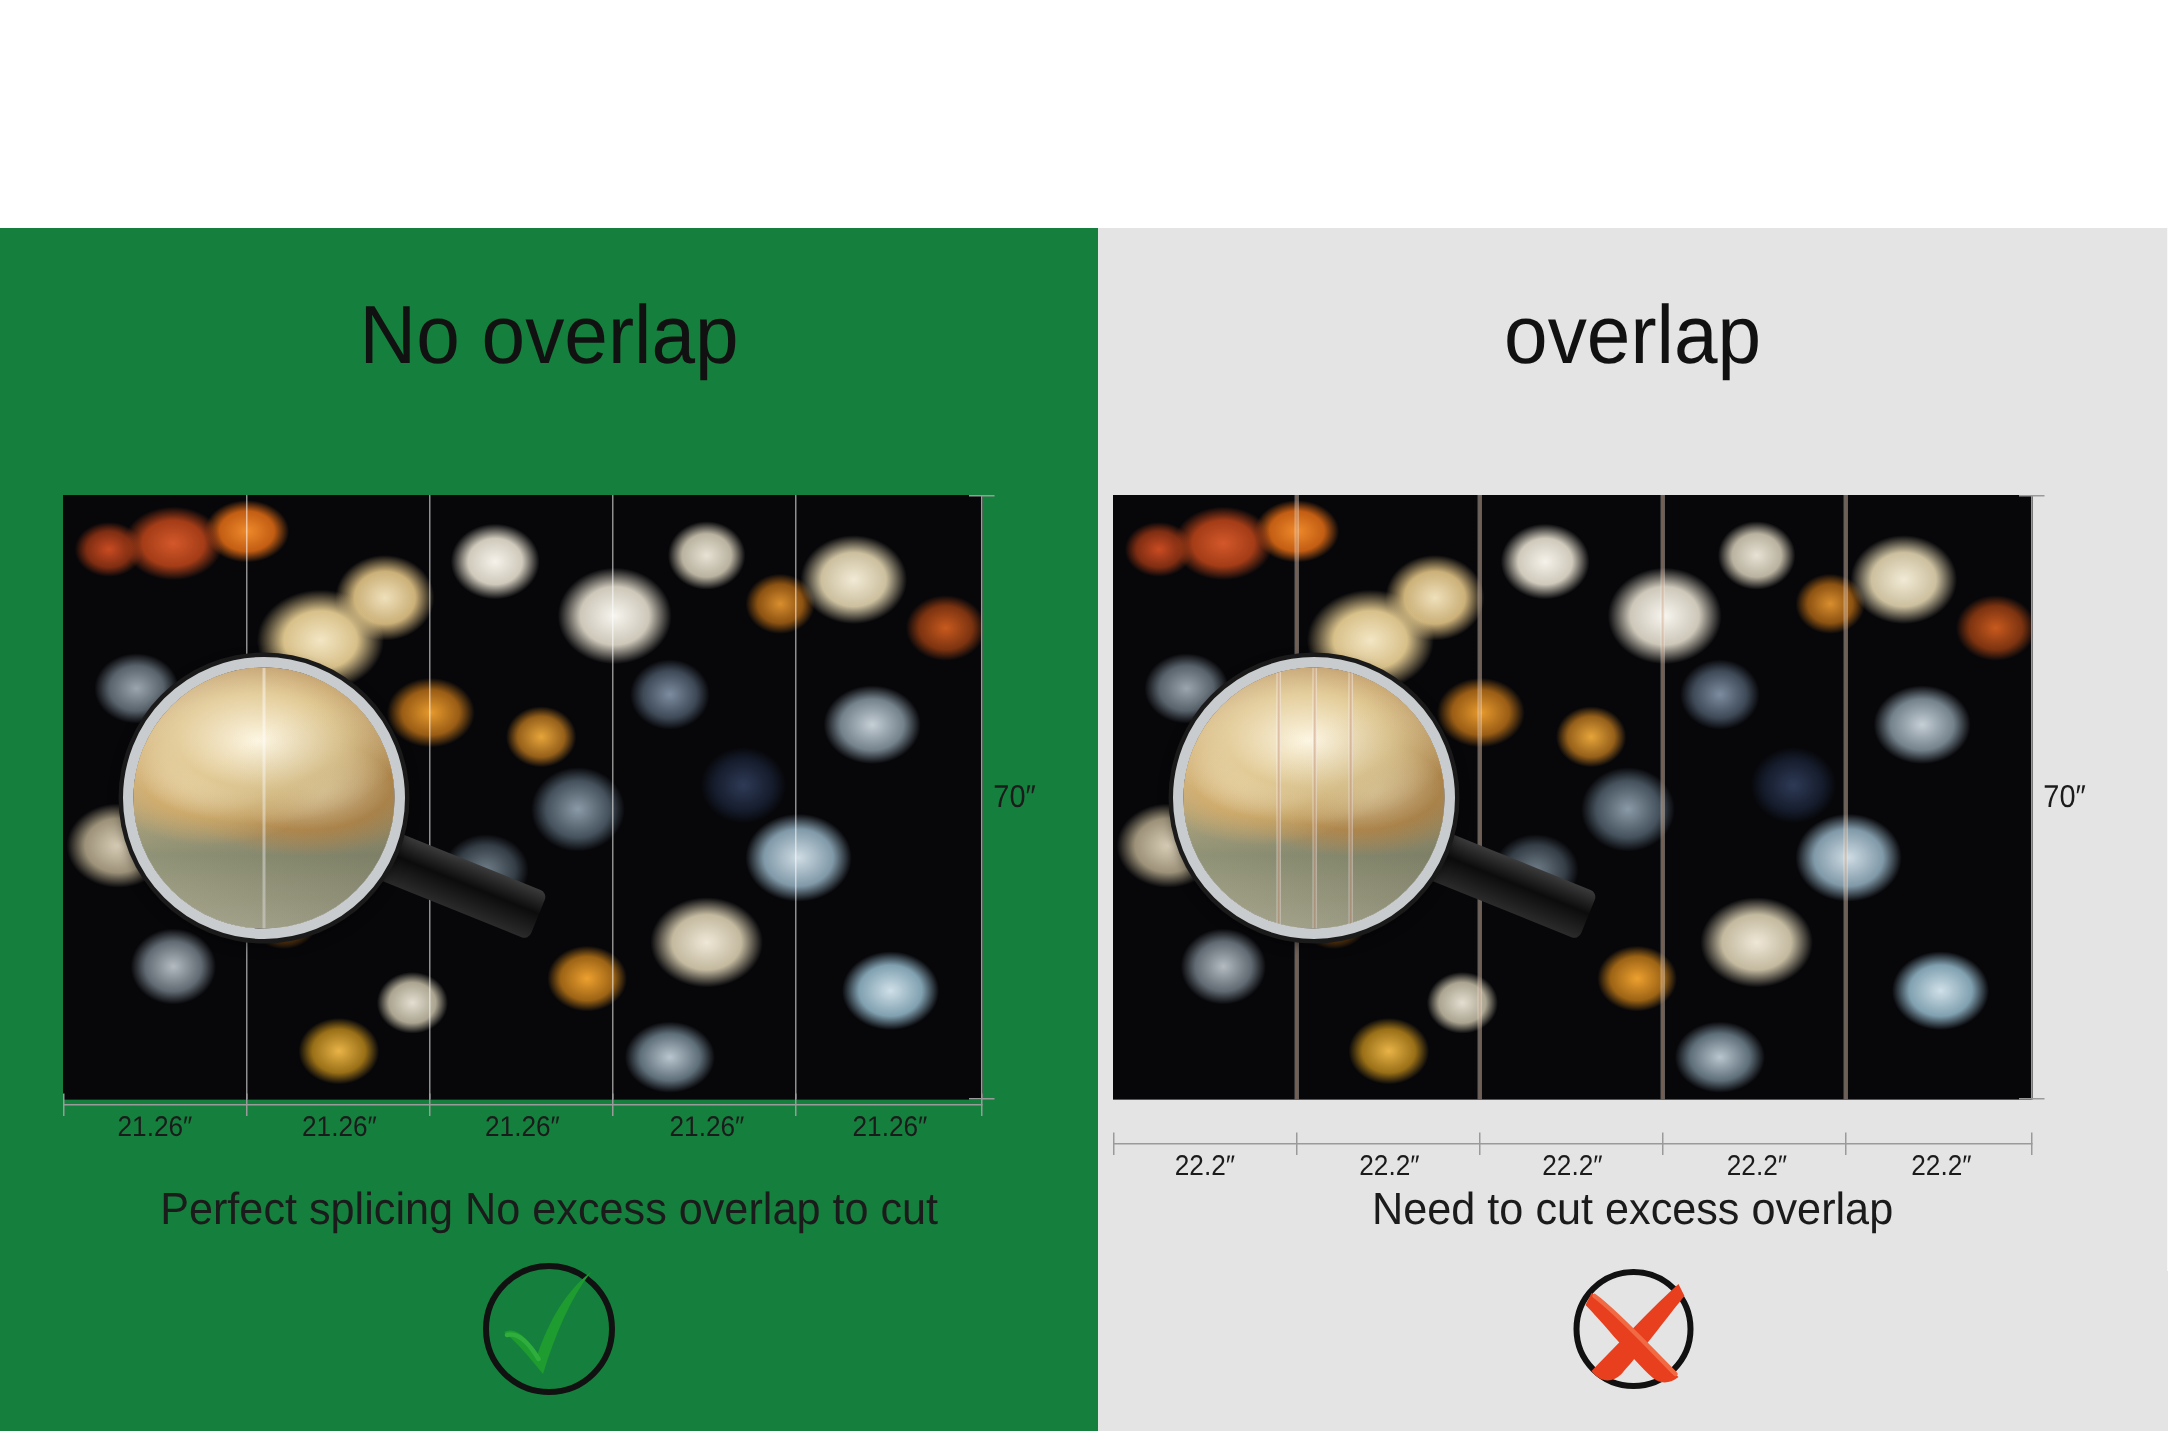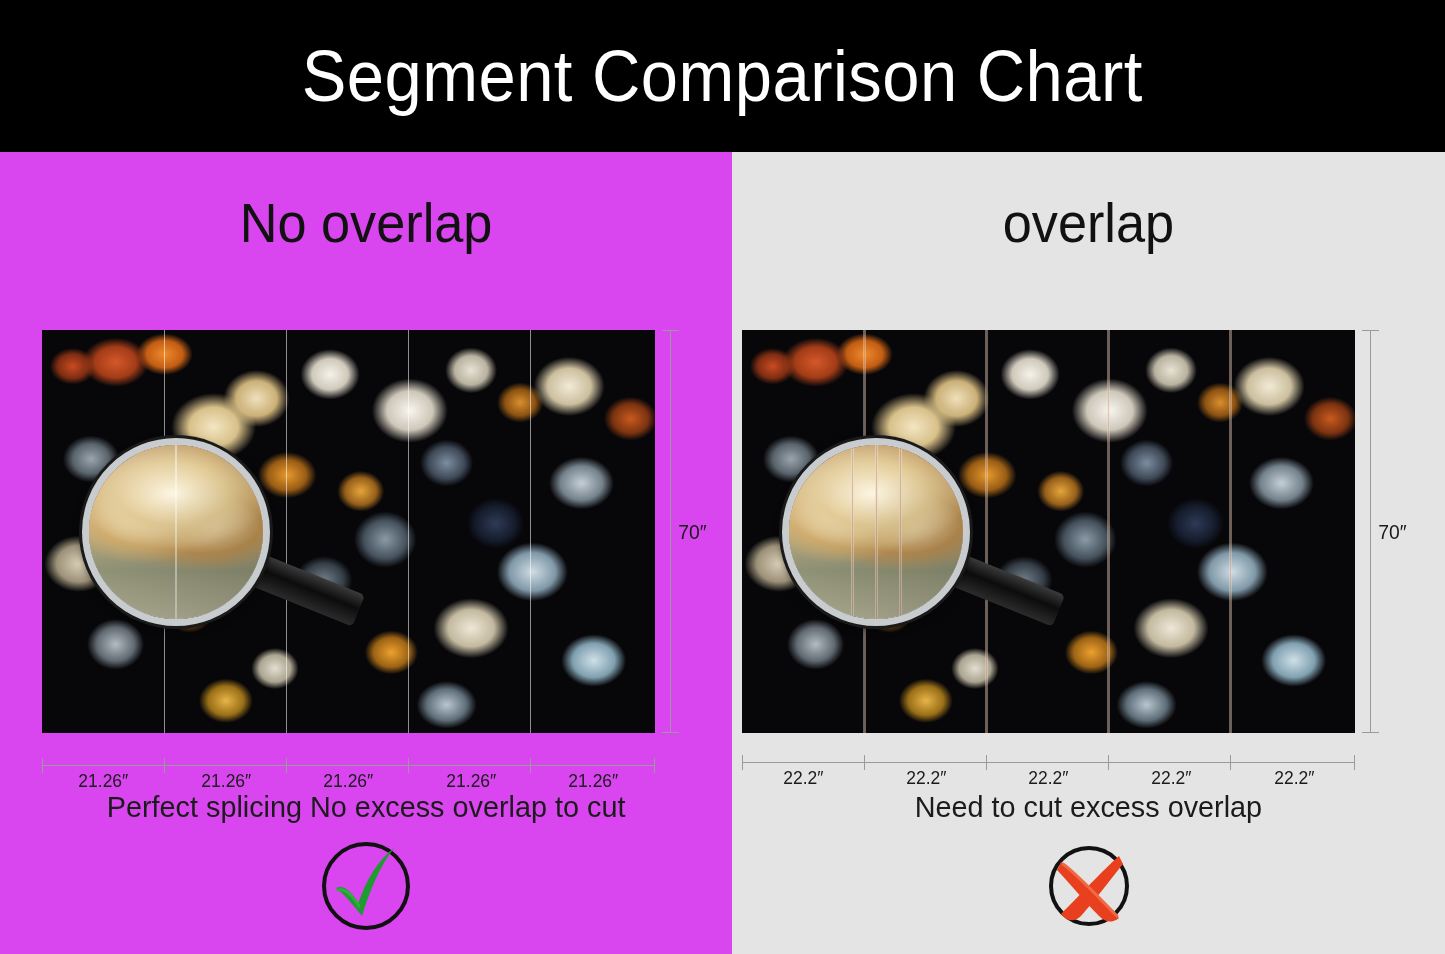--- a/index.html
+++ b/index.html
@@ -42,21 +42,21 @@
   .panels {
     position: absolute;
     left: 0; top: 152px;
     width: 1445px; height: 802px;
     display: flex;
   }
   .panel {
     position: relative;
     height: 802px;
   }
-  .panel.left  { width: 758px; background: #d946ef; }
+  .panel.left  { width: 758px; background: #15803d; }
   .panel.right { width: 738px; background: #e4e4e4; }
 
   .panel-heading {
     position: absolute;
     top: 44px;
     width: 100%;
     text-align: center;
     font-family: "Liberation Sans Narrow", "Liberation Sans", sans-serif;
     font-size: 55px;
     font-weight: 400;
@@ -183,21 +183,21 @@
     width: 30px; height: 15px;
     background: linear-gradient(to bottom, #dcdcdc, #8f8f8f, #d6d6d6);
     border-radius: 3px;
     transform: rotate(22deg);
     transform-origin: left center;
   }
 
   
   .dim-h {
     position: absolute;
-    left: 0; top: 428px;
+    left: 0; top: 399px;
     width: 613px; height: 42px;
   }
   .dim-h .line {
     position: absolute; left: 0; right: 0; top: 7px;
     height: 1px; background: #9a9a9a;
   }
   .dim-h .tick {
     position: absolute; top: 0; width: 1px; height: 15px; background: #9a9a9a;
   }
   .dim-h .seg-labels {
@@ -208,21 +208,21 @@
     flex: 1 1 0;
     text-align: center;
     font-family: "Liberation Sans Narrow", "Liberation Sans", sans-serif;
     font-size: 19px;
     color: #1b1b1b;
     transform: scaleX(0.92);
   }
 
   .dim-v {
     position: absolute;
-    left: 620px; top: 0;
+    left: 604px; top: 0;
     width: 46px; height: 403px;
   }
   .dim-v .vline {
     position: absolute; left: 8px; top: 0; bottom: 0;
     width: 1px; background: #9a9a9a;
   }
   .dim-v .vtick {
     position: absolute; left: 0; width: 17px; height: 1px; background: #9a9a9a;
   }
   .dim-v .vlabel {
@@ -255,23 +255,20 @@
   }
   .verdict svg { display: block; }
 
   .panel.right .figure .dim-h { top: 425px; }
 </style>
 </head>
 <body>
 
 <div id="root">
 
-  <div class="title-band">
-    <h1>Segment Comparison Chart</h1>
-  </div>
 
   <div class="panels">
 
     <div class="panel left">
       <div class="panel-heading">No overlap</div>
 
       <div class="figure left-fig">
 
         <div class="mural">
           <div class="flora"></div>

